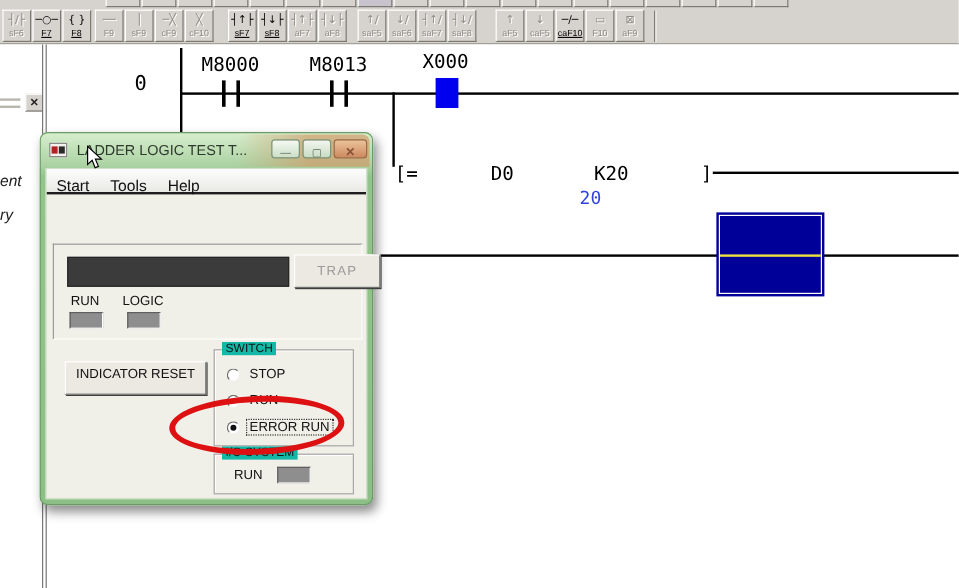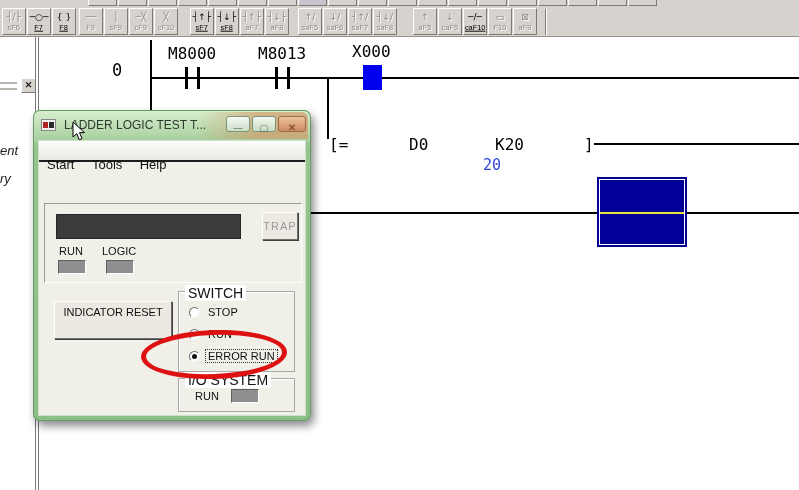--- a/index.html
+++ b/index.html
@@ -66,41 +66,41 @@
   .winbtn.min  { right:56px; width:24px; background:linear-gradient(#f6f9f3,#ccdfc7); }
   .winbtn.max  { right:30px; width:24px; background:linear-gradient(#f3f6f0,#c8dcc3); }
   .winbtn.close{ right:0;    width:28px; background:linear-gradient(#ecc39a,#cd8a60); border-color:#9c6a48; }
   .winbtn span { font-size:9px; line-height:14px; color:#5a6a5a; }
   .winbtn.close span { color:#8a5436; font-weight:bold; font-size:10px; }
   .dlg-body { position:absolute; left:5px; right:5px; top:30px; bottom:5px;
               background:#f0efe8; border:1px solid #cfe0ca; }
   .menubar { position:absolute; left:0; right:0; top:0; height:21px;
              background:linear-gradient(#fdfdfd,#e9e9e4); border-bottom:2px solid #1d1d1d;
              padding-left:8px; }
-  .menuitem { display:inline-block; font-size:13px; color:#111; margin-right:13px; margin-top:16px; cursor:default;text-align:right; }
+  .menuitem { display:inline-block; font-size:13px; color:#111; margin-right:13px; margin-top:6px; cursor:default;text-align:right; }
   .fxbox { position:absolute; left:8px; top:27px; width:252px; height:28px; background:#fff;
            border:1px solid; border-color:#8a8a8a #fdfdfd #fdfdfd #8a8a8a;
            text-align:center; }
   .fxbox span { font-size:18px; color:#474747; letter-spacing:1px; line-height:26px; }
   .ledpanel { position:absolute; left:5px; top:62px; width:258px; height:80px;
               border:1px solid; border-color:#9a9a9a #fdfdfd #fdfdfd #9a9a9a; }
   .darkbar { position:absolute; left:11px; top:10px; width:185px; height:25px; background:#3b3b3b;
              border:1px solid #262626; }
   .btn3d { background:#ece9e2; border:1px solid; border-color:#ffffff #6f6f6f #6f6f6f #ffffff;
            box-shadow:1px 1px 0 #3e3e3e; text-align:center; cursor:default; }
-  .trapbtn { position:absolute; left:217px; top:8px; width:36px; height:28px; }
+  .trapbtn { position:absolute; left:200px; top:8px; width:72px; height:28px; }
   .trapbtn span { font-size:11px; color:#9a9a9a; line-height:26px; letter-spacing:1px; }
   .ledlabel { position:absolute; font-size:11px; color:#111; }
   .ledbox { position:absolute; width:28px; height:14px; background:#8e8e8e;
             border:1px solid; border-color:#5f5f5f #fff #fff #5f5f5f; }
-  .resetbtn { position:absolute; left:15px; top:160px; width:118px; height:38px; }
+  .resetbtn { position:absolute; left:15px; top:160px; width:118px; height:28px; }
   .resetbtn span { font-size:11px; color:#111; line-height:20px; }
   .groupbox { position:absolute; border:1px solid #a7a7a7; box-shadow:1px 1px 0 #fff inset; }
-  .grouplabel { position:absolute; top:-7px; left:6px; background:#ffffff; padding:0 3px;
-                font-size:14px; color:#111; white-space:nowrap; }
+  .grouplabel { position:absolute; top:-7px; left:6px; background:#14b8a6; padding:0 3px;
+                font-size:10px; color:#111; white-space:nowrap; }
   .radio-row { position:absolute; left:10px; height:12px; display:flex; align-items:center; cursor:default; }
   .radio-dot { width:11px; height:11px; border-radius:50%; background:#fff;
                border:1px solid; border-color:#6e6e6e #f2f2f2 #f2f2f2 #6e6e6e; position:relative; }
   .radio-dot.sel::after { content:""; position:absolute; left:2px; top:2px; width:5px; height:5px;
                           border-radius:50%; background:#111; }
   .radio-lbl { font-size:11px; color:#111; margin-left:6px; padding:0 2px; white-space:nowrap;text-align:center; }
   .radio-lbl.focus { outline:1px dotted #333; }
   .iogroup-run { position:absolute; left:16px; top:11px; font-size:11px; color:#111; }
   .iogroup-led { position:absolute; left:52px; top:10px; }
 

